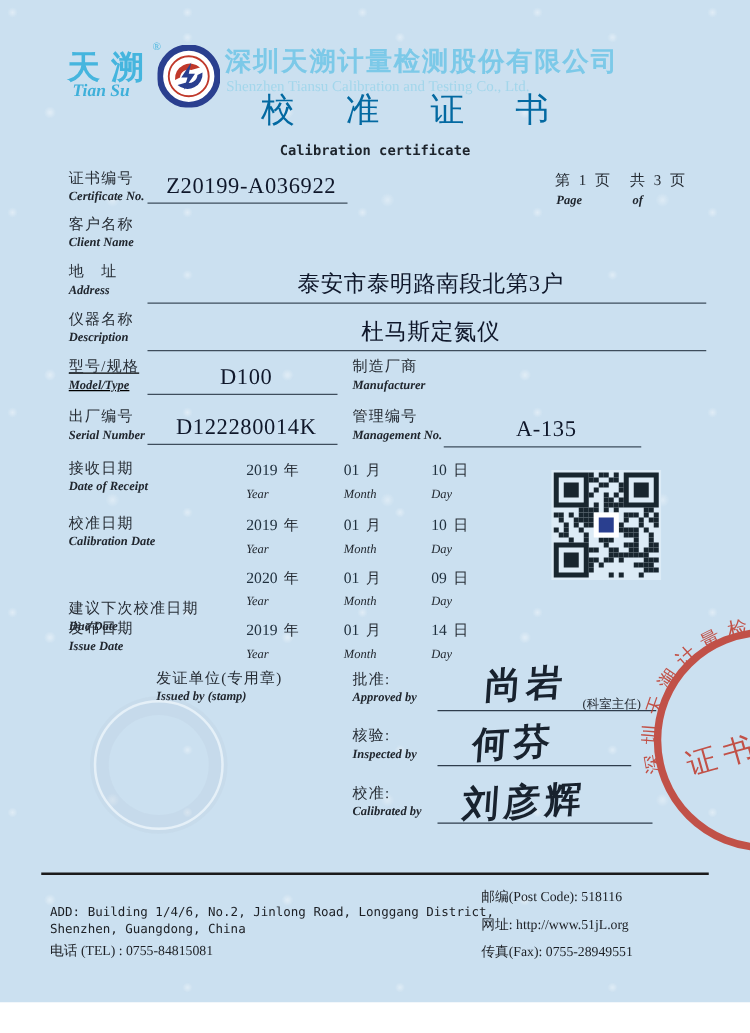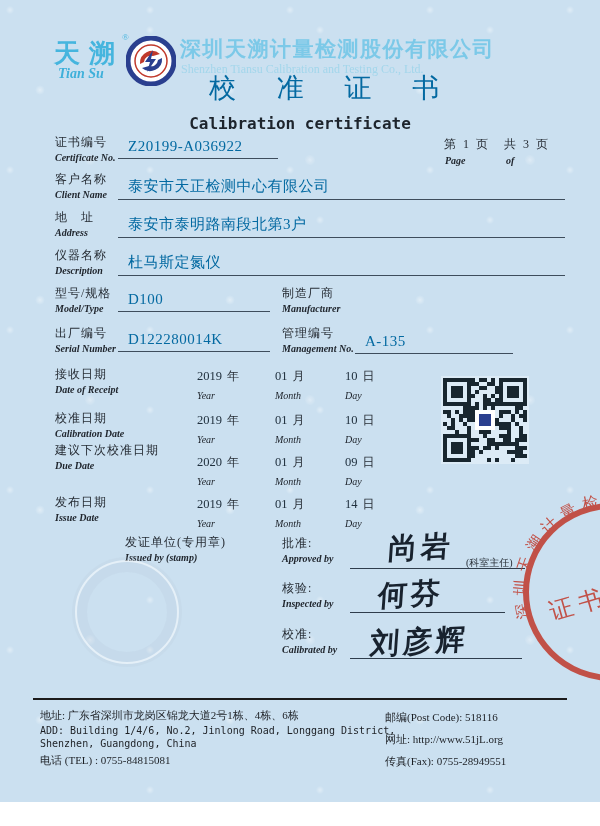--- a/index.html
+++ b/index.html
@@ -19,26 +19,26 @@
     opacity:.8;
   }
   
   .logo-cn{position:absolute;left:54px;top:36px;font-size:26px;font-weight:bold;color:#45b5de;letter-spacing:9px;white-space:nowrap;}
   .logo-reg{position:absolute;left:122px;top:32px;font-size:9px;color:#45b5de;}
   .logo-en{position:absolute;left:58px;top:66px;font-size:14px;font-style:italic;font-weight:bold;color:#3fb0da;}
   .emblem{position:absolute;left:126px;top:36px;width:50px;height:50px;}
   .company-cn{position:absolute;left:180px;top:35px;font-size:21px;font-weight:bold;color:#7cc9e8;letter-spacing:1.5px;white-space:nowrap;}
   .company-en{position:absolute;left:181px;top:62px;font-size:12px;color:#a3d6eb;white-space:nowrap;}
   .title-cn{position:absolute;left:0;top:70px;width:100%;text-align:center;font-size:27px;color:#0369a1;letter-spacing:17px;text-indent:17px;padding-left:24px;}
-  .title-en{position:absolute;left:0;top:114px;width:100%;text-align:center;font-size:16px;font-weight:bold;color:#1d242c;font-family:"DejaVu Sans Mono",monospace;}
+  .title-en{position:absolute;left:0;top:114px;width:100%;text-align:center;font-size:11px;font-weight:bold;color:#1d242c;font-family:"DejaVu Sans Mono",monospace;}
   
   .lbl{position:absolute;line-height:1;}
   .lbl .cn{font-size:12px;color:#262c34;letter-spacing:1px;white-space:nowrap;}
   .lbl .en{font-size:10px;font-weight:bold;font-style:italic;color:#20262e;margin-top:5px;white-space:nowrap;}
-  .val{position:absolute;border-bottom:1.5px solid #3e4d5c;font-size:15px;color:#0369a1;padding:0 4px 3px 10px;letter-spacing:.5px;white-space:nowrap;box-sizing:border-box;}
+  .val{position:absolute;border-bottom:1.5px solid #3e4d5c;font-size:18px;color:#0f172a;padding:0 4px 3px 10px;letter-spacing:.5px;white-space:nowrap;box-sizing:border-box;text-align:center;}
   .pageinfo-cn{position:absolute;left:444px;top:136px;font-size:12px;color:#262c34;letter-spacing:2px;white-space:nowrap;}
   .pageinfo-en{position:absolute;font-size:10px;font-weight:bold;font-style:italic;color:#20262e;}
   
   .dcell{position:absolute;font-size:12.5px;color:#20303e;white-space:nowrap;}
   .dcell .unit{font-size:12px;color:#262c34;margin-left:5px;}
   .dcell .en{font-size:10px;font-weight:normal;font-style:italic;color:#20262e;margin-top:5px;}
   
   .qr{position:absolute;left:441px;top:376px;width:88px;height:88px;}
   
   .sig-name{position:absolute;font-size:29px;font-weight:700;color:#18222e;transform:rotate(-3deg) skewX(-7deg);letter-spacing:4px;white-space:nowrap;}
@@ -80,35 +80,34 @@
   </div>
   <div class="val" style="left:118px;top:138px;width:160px;">Z20199-A036922</div>
   <div class="pageinfo-cn">第 1 页　共 3 页</div>
   <div class="pageinfo-en" style="left:445px;top:155px;">Page</div>
   <div class="pageinfo-en" style="left:506px;top:155px;">of</div>
 
   <div class="lbl" style="left:55px;top:173px;">
     <div class="cn">客户名称</div>
     <div class="en">Client Name</div>
   </div>
-  <div class="val" style="left:118px;top:177px;width:447px;">泰安市天正检测中心有限公司</div>
 
   <div class="lbl" style="left:55px;top:211px;">
     <div class="cn">地　址</div>
     <div class="en">Address</div>
   </div>
   <div class="val" style="left:118px;top:215px;width:447px;">泰安市泰明路南段北第3户</div>
 
   <div class="lbl" style="left:55px;top:249px;">
     <div class="cn">仪器名称</div>
     <div class="en">Description</div>
   </div>
   <div class="val" style="left:118px;top:253px;width:447px;">杜马斯定氮仪</div>
 
-  <div class="lbl" style="left:55px;top:287px;">
+  <div class="lbl" style="left:55px;top:287px;text-decoration:underline;">
     <div class="cn">型号/规格</div>
     <div class="en">Model/Type</div>
   </div>
   <div class="val" style="left:118px;top:291px;width:152px;">D100</div>
   <div class="lbl" style="left:282px;top:287px;">
     <div class="cn">制造厂商</div>
     <div class="en">Manufacturer</div>
   </div>
 
   <div class="lbl" style="left:55px;top:327px;">
@@ -149,21 +148,21 @@
   </div>
   <div class="dcell" style="left:275px;top:412px;">
     <span>01</span><span class="unit">月</span>
     <div class="en">Month</div>
   </div>
   <div class="dcell" style="left:345px;top:412px;">
     <span>10</span><span class="unit">日</span>
     <div class="en">Day</div>
   </div>
 
-  <div class="lbl" style="left:55px;top:444px;">
+  <div class="lbl" style="left:55px;top:480px;">
     <div class="cn">建议下次校准日期</div>
     <div class="en">Due Date</div>
   </div>
   <div class="dcell" style="left:197px;top:454px;">
     <span>2020</span><span class="unit">年</span>
     <div class="en">Year</div>
   </div>
   <div class="dcell" style="left:275px;top:454px;">
     <span>01</span><span class="unit">月</span>
     <div class="en">Month</div>
@@ -363,21 +362,20 @@
       <path id="stamp-arc" d="M 16,118 A 86,86 0 0 1 104,14"></path>
     </defs>
     <circle cx="100" cy="100" r="86" fill="none" stroke="#c0392b" stroke-width="6"></circle>
     <text font-size="16" fill="#c0392b" letter-spacing="6" transform="rotate(-8 100 100)">
       <textPath href="#stamp-arc" startOffset="4">深圳天溯计量检测</textPath>
     </text>
     <text x="38" y="122" font-size="24" fill="#c0392b" letter-spacing="6" transform="rotate(-16 60 118)">证书</text>
   </svg>
 
   <div class="footer-line"></div>
-  <div class="ft" style="left:40px;top:708px;">地址: 广东省深圳市龙岗区锦龙大道2号1栋、4栋、6栋</div>
   <div class="ft-en" style="left:40px;top:725px;">ADD: Building 1/4/6, No.2, Jinlong Road, Longgang District,</div>
   <div class="ft-en" style="left:40px;top:738px;">Shenzhen, Guangdong, China</div>
   <div class="ft" style="left:40px;top:753px;">电话 (TEL) : 0755-84815081</div>
   <div class="ft" style="left:385px;top:710px;">邮编(Post Code): 518116</div>
   <div class="ft" style="left:385px;top:732px;">网址: http://www.51jL.org</div>
   <div class="ft" style="left:385px;top:754px;">传真(Fax): 0755-28949551</div>
 
 </div>
 
 </body></html>

